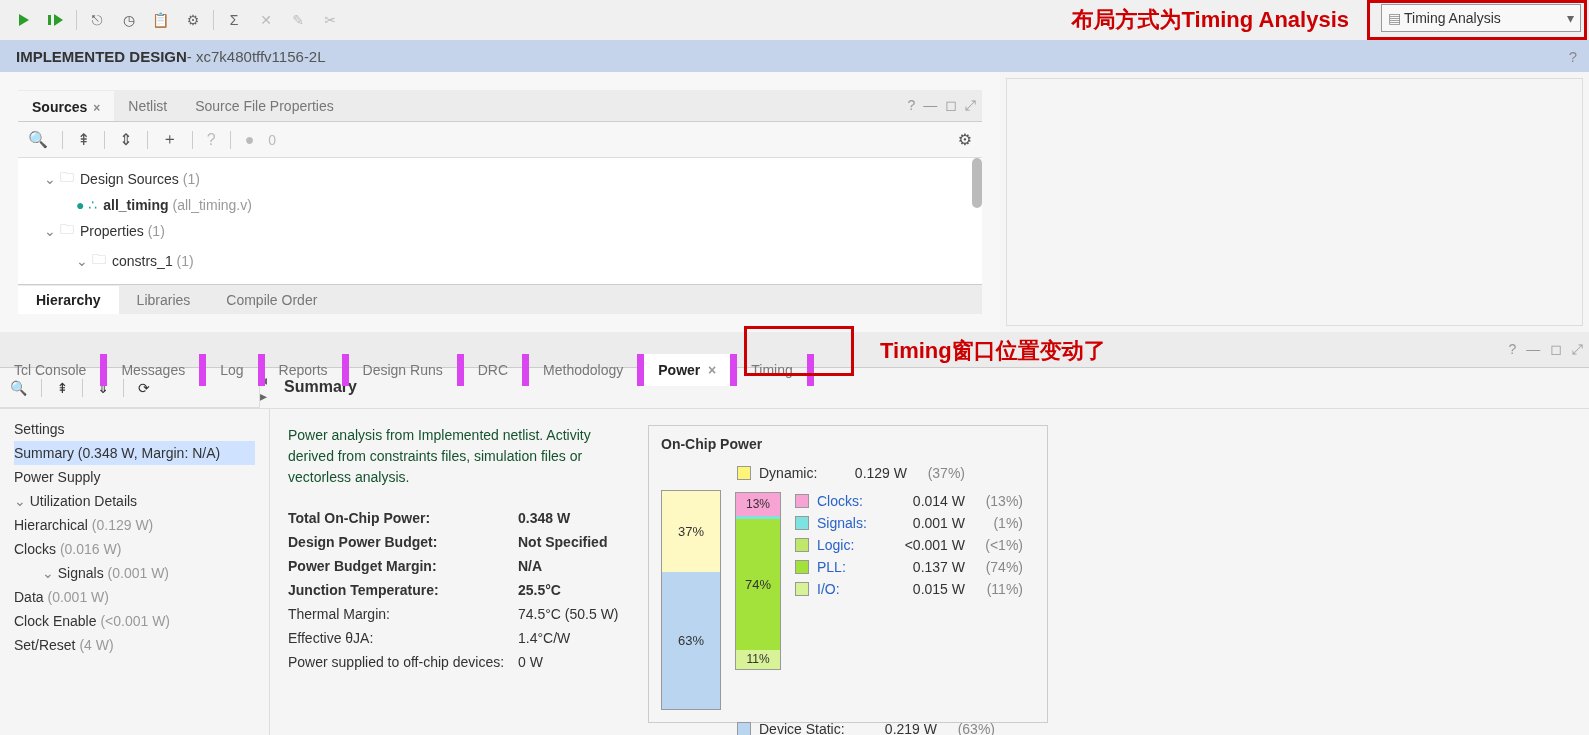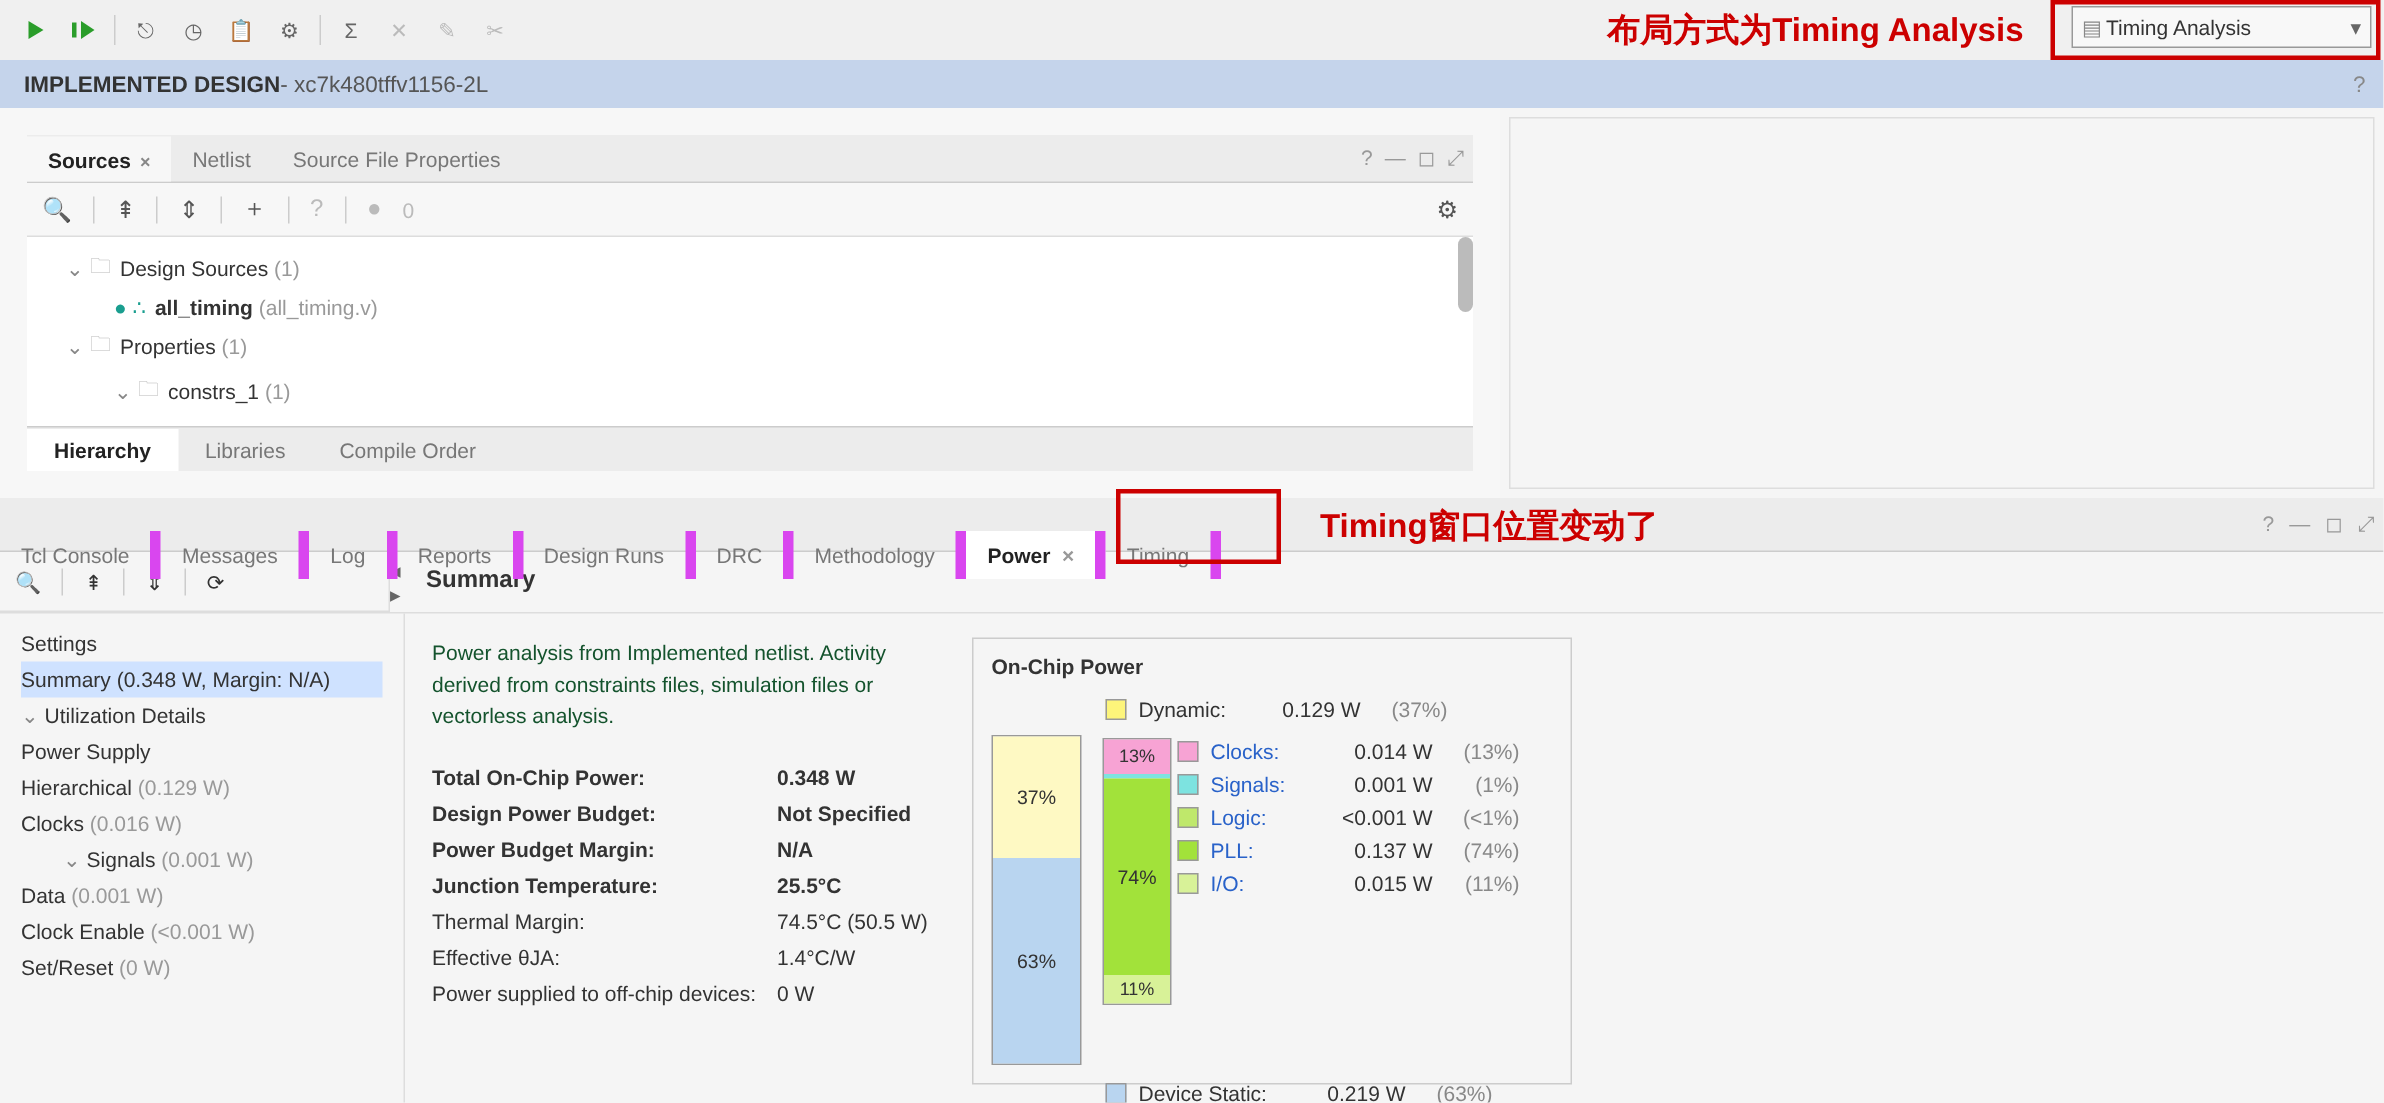--- a/index.html
+++ b/index.html
@@ -90,21 +90,21 @@
 .bar-col { width: 60px; height: 220px; display: flex; flex-direction: column; border: 1px solid #999; }
 .bar-seg { display: flex; align-items: center; justify-content: center; font-size: 13px; }
 .bar-col2 { width: 46px; height: 178px; display: flex; flex-direction: column; border: 1px solid #999; margin-top: 2px; }
 .legend-row { display: flex; align-items: center; gap: 8px; padding: 3px 0; font-size: 14px; }
 .legend-row .sw { width: 14px; height: 14px; border: 1px solid #999; }
 .legend-row .lbl { width: 70px; color: #2962c9; }
 .legend-row .lbl.black { color: #333; }
 .legend-row .val { width: 70px; text-align: right; }
 .legend-row .pct { color: #888; width: 50px; text-align: right; }
 .sub-legend { margin-left: 4px; }
-.dynamic-group { display: flex; }
+.dynamic-group { display: flex; gap: 10px; }
 
 svg { display: block; }
 </style>
 </head>
 <body>
 
 <div class="top-toolbar">
   <span class="toolbar-icon">
       <svg width="14" height="14">
         <polygon points="2,1 12,7 2,13" fill="#2a9d2a"></polygon>
@@ -237,28 +237,28 @@
     </div>
     <div style="width:10px; display:flex; flex-direction:column; justify-content:center; color:#666">◂<br>▸</div>
     <div class="power-heading" style="border-bottom:none">Summary</div>
   </div>
 
   <div class="power-body">
     <div class="power-left">
       <div class="power-tree">
         <div class="pitem pt-l0">Settings</div>
         <div class="pitem pt-l0 sel">Summary (0.348 W, Margin: N/A)</div>
+        <div class="pitem pt-l0">Power Supply</div>
         <div class="pitem"><span class="caret">⌄</span><span>Utilization Details</span></div>
-        <div class="pitem pt-l0">Power Supply</div>
         <div class="pitem pt-l1"><span>Hierarchical</span> <span class="dim">(0.129 W)</span></div>
         <div class="pitem pt-l1"><span>Clocks</span> <span class="dim">(0.016 W)</span></div>
         <div class="pitem pt-l1" style="padding-left:28px"><span class="caret">⌄</span><span>Signals</span> <span class="dim">(0.001 W)</span></div>
         <div class="pitem pt-l2"><span>Data</span> <span class="dim">(0.001 W)</span></div>
         <div class="pitem pt-l2"><span>Clock Enable</span> <span class="dim">(&lt;0.001 W)</span></div>
-        <div class="pitem pt-l2"><span>Set/Reset</span> <span class="dim">(0 W)</span></div>
+        <div class="pitem pt-l2"><span>Set/Reset</span> <span class="dim">(4 W)</span></div>
       </div>
     </div>
 
     <div class="power-center">
       <div class="power-text">
         <div class="power-desc">Power analysis from Implemented netlist. Activity derived from constraints files, simulation files or vectorless analysis.</div>
         <div class="power-table">
           <div class="row">
               <span class="k bold">Total On-Chip Power:</span>
               <span class="v bold">0.348 W</span>

